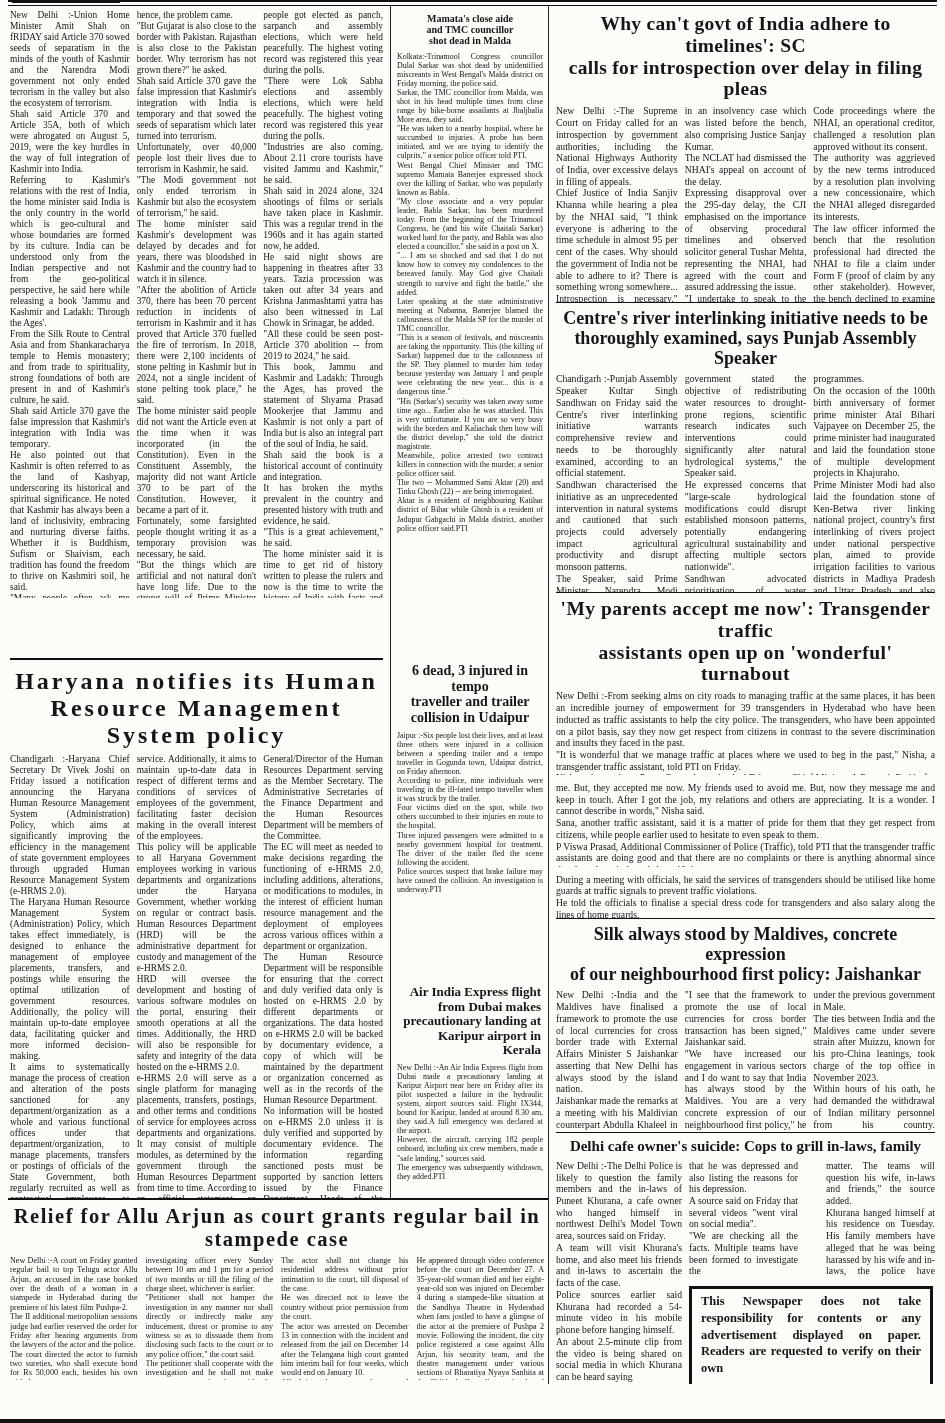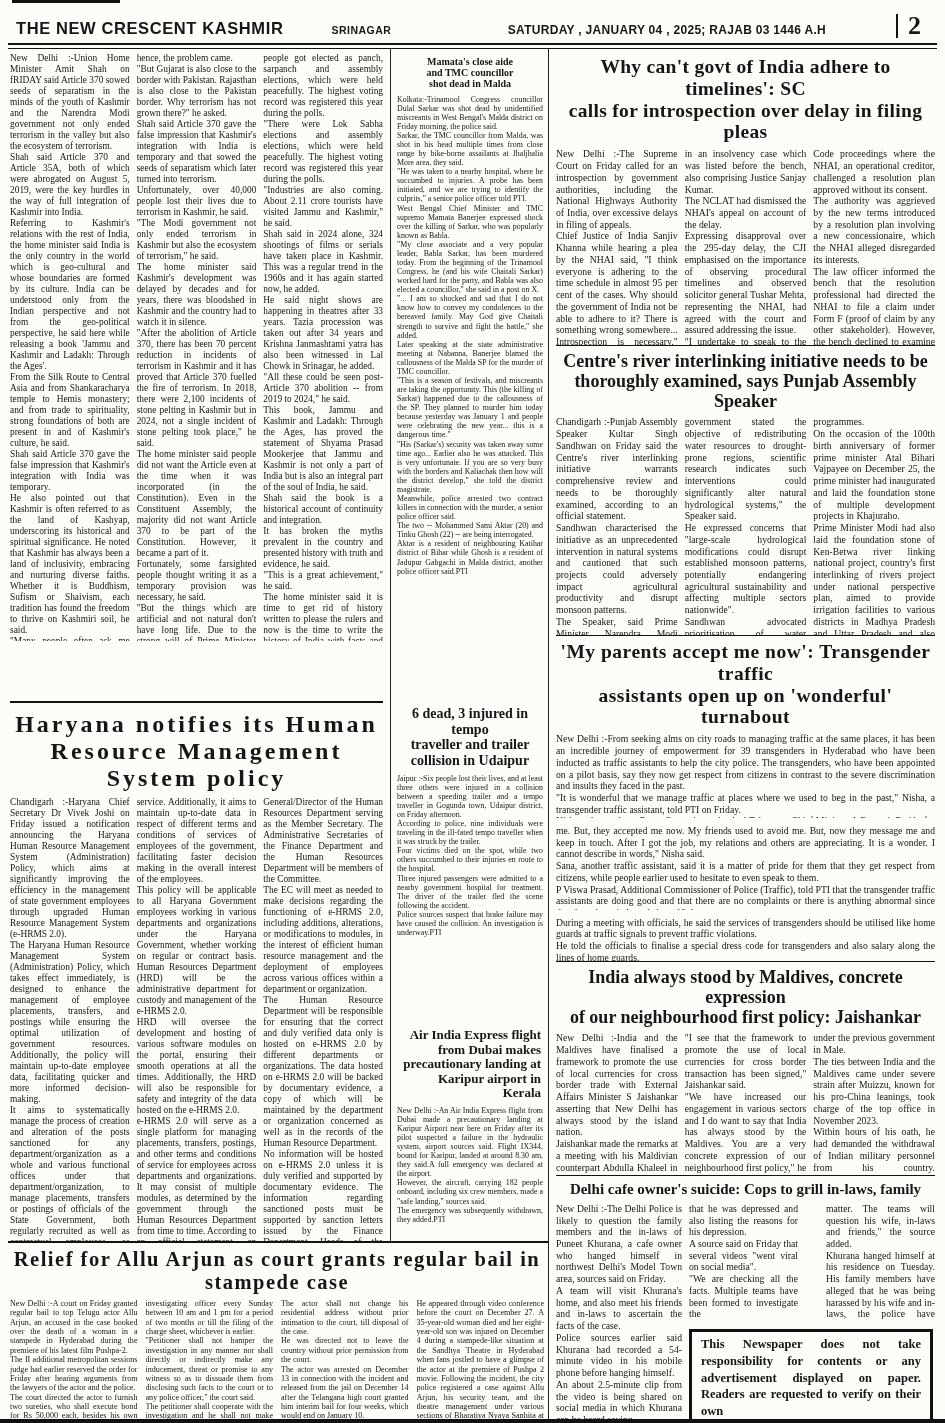--- a/index.html
+++ b/index.html
@@ -93,28 +93,20 @@
     text-align:center;margin:2px 0 6px;
   }
   .disc-body{font-size:12.5px;font-weight:bold;text-align:justify;line-height:1.35;}
 </style>
 </head>
 <body>
 
 <div class="page">
   <div class="topmark"></div>
 
-  <header>
-    <div class="np-title">THE NEW CRESCENT KASHMIR</div>
-    <div class="np-city">SRINAGAR</div>
-    <div class="np-date">SATURDAY , JANUARY 04 , 2025; RAJAB 03 1446 A.H</div>
-    <div class="np-pagebox">
-      <span class="np-pagenum">2</span>
-    </div>
-  </header>
   <div class="rule-double"></div>
 
   <div class="content">
 
     <div class="left-wrap">
       <div class="top-row">
 
         <div class="strip-l">
 
           <section class="article a-art370">
@@ -290,21 +282,21 @@
 It all began when CM Reddy asked officials to appoint transgender persons as traffic volunteers at high-traffic areas in the city.</div>
           <div class="col">During a meeting with officials, he said the services of transgenders should be utilised like home guards at traffic signals to prevent traffic violations.
 He told the officials to finalise a special dress code for transgenders and also salary along the lines of home guards.
 While the CM on December 6, 2024, handed over 'enrolment papers' to the transgender persons who have been selected, they were formally inducted as traffic assistants on December 22.
 Hyderabad Police Commissioner C V Anand had earlier said transgenders face alienation even within their families and society. The state government had issued an order to inducting the transgenders as traffic assistants, he said.
 According to him, about 100 transgenders had applied for the posts and 44 of them were shortlisted after a selection process, including physical tests, while 39 successfully completed training.PTI</div>
         </div>
       </section>
 
       <section class="article a-maldives">
-        <h1 class="hl hl-maldives">India always stood by Maldives, concrete expression
+        <h1 class="hl hl-maldives">Silk always stood by Maldives, concrete expression
 of our neighbourhood first policy: Jaishankar</h1>
         <div class="cols">
           <div class="col">New Delhi :-India and the Maldives have finalised a framework to promote the use of local currencies for cross border trade with External Affairs Minister S Jaishankar asserting that New Delhi has always stood by the island nation.
 Jaishankar made the remarks at a meeting with his Maldivian counterpart Abdulla Khaleel in Delhi.
 Khaleel arrived here on Friday on a three-day visit to explore ways to bolster bilateral ties in several key areas including maritime security, trade and investment.</div>
           <div class="col">"I see that the framework to promote the use of local currencies for cross border transaction has been signed," Jaishankar said.
 "We have increased our engagement in various sectors and I do want to say that India has always stood by the Maldives. You are a very concrete expression of our neighbourhood first policy," he added.
 The Maldives is one of India's key maritime neighbours in the Indian Ocean Region and the overall bilateral ties including in areas of defence and security witnessed an upward trajectory</div>
           <div class="col">under the previous government in Male.
 The ties between India and the Maldives came under severe strain after Muizzu, known for his pro-China leanings, took charge of the top office in November 2023.

